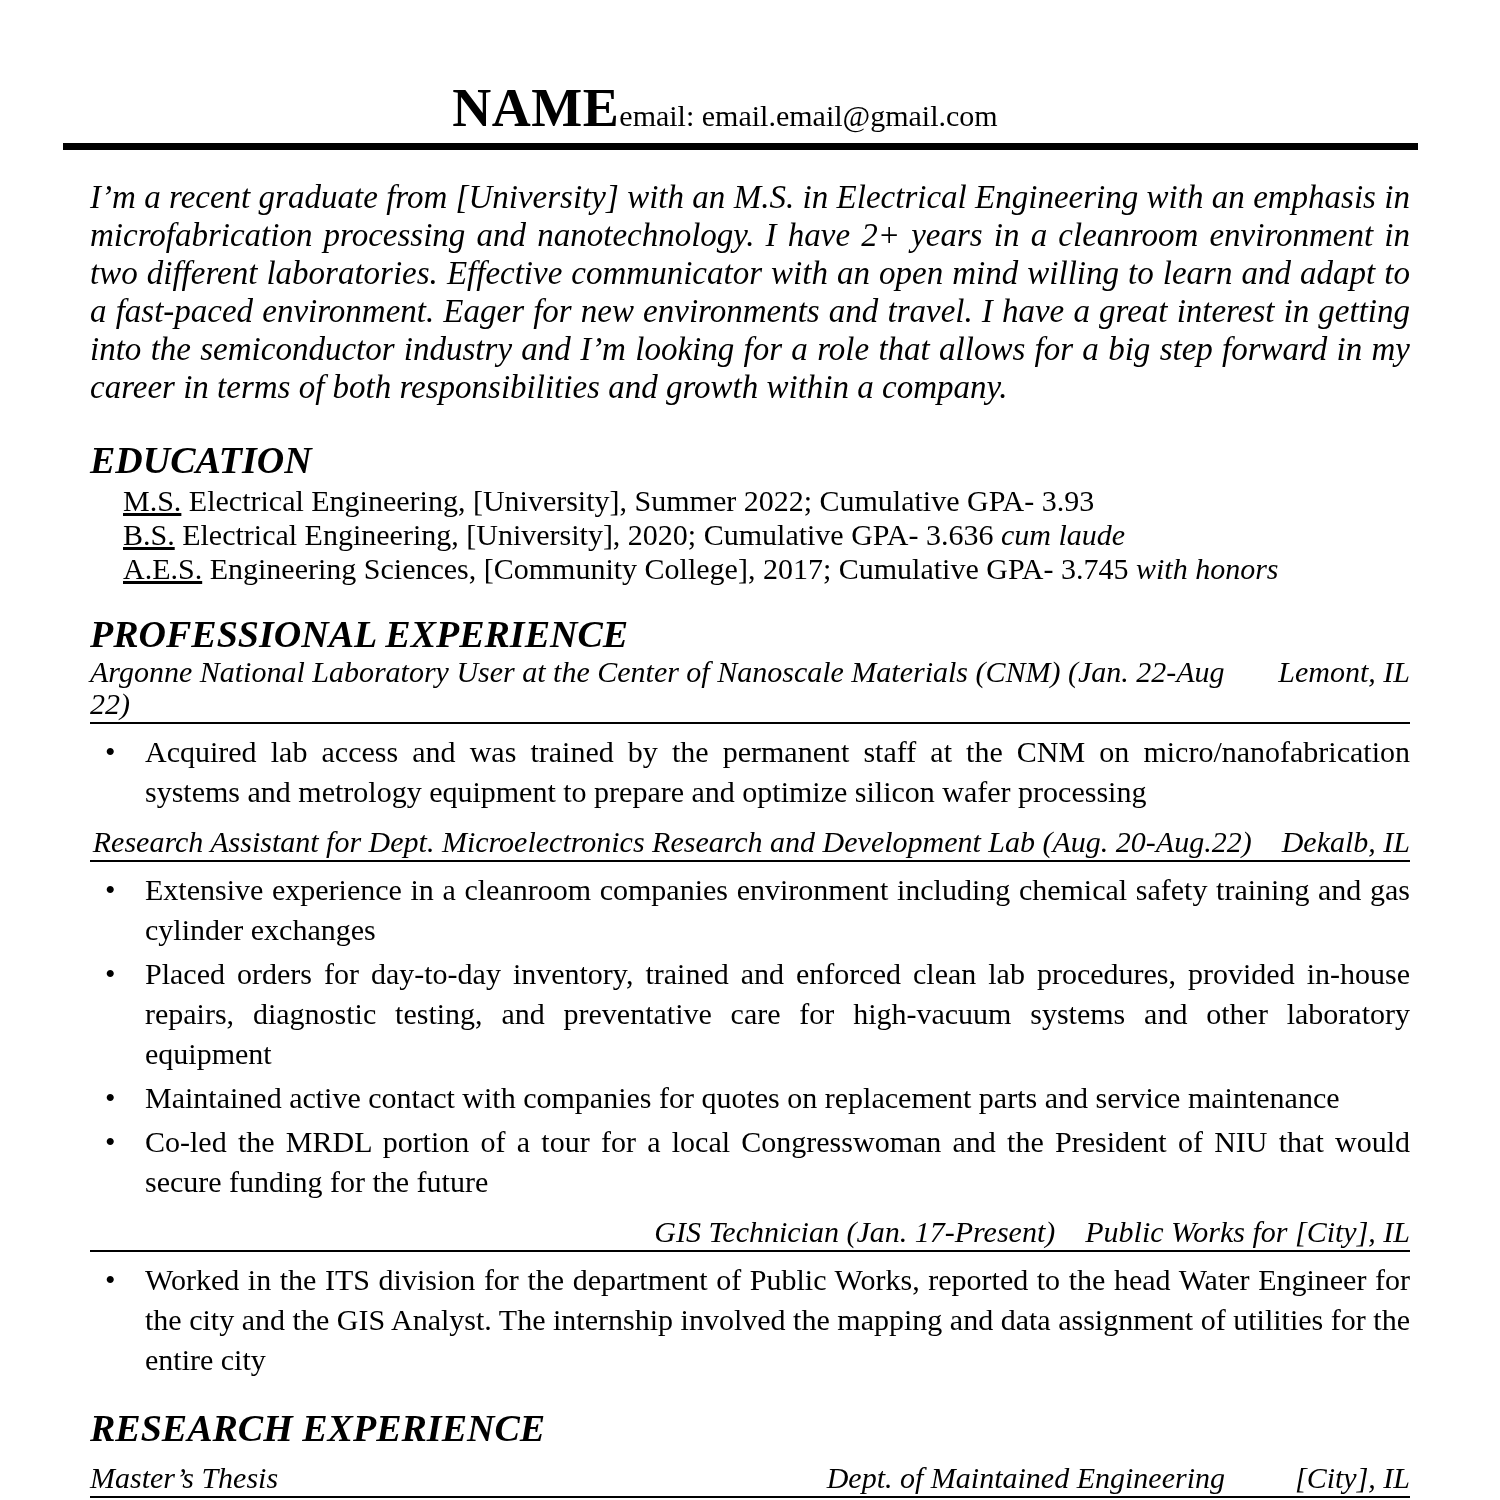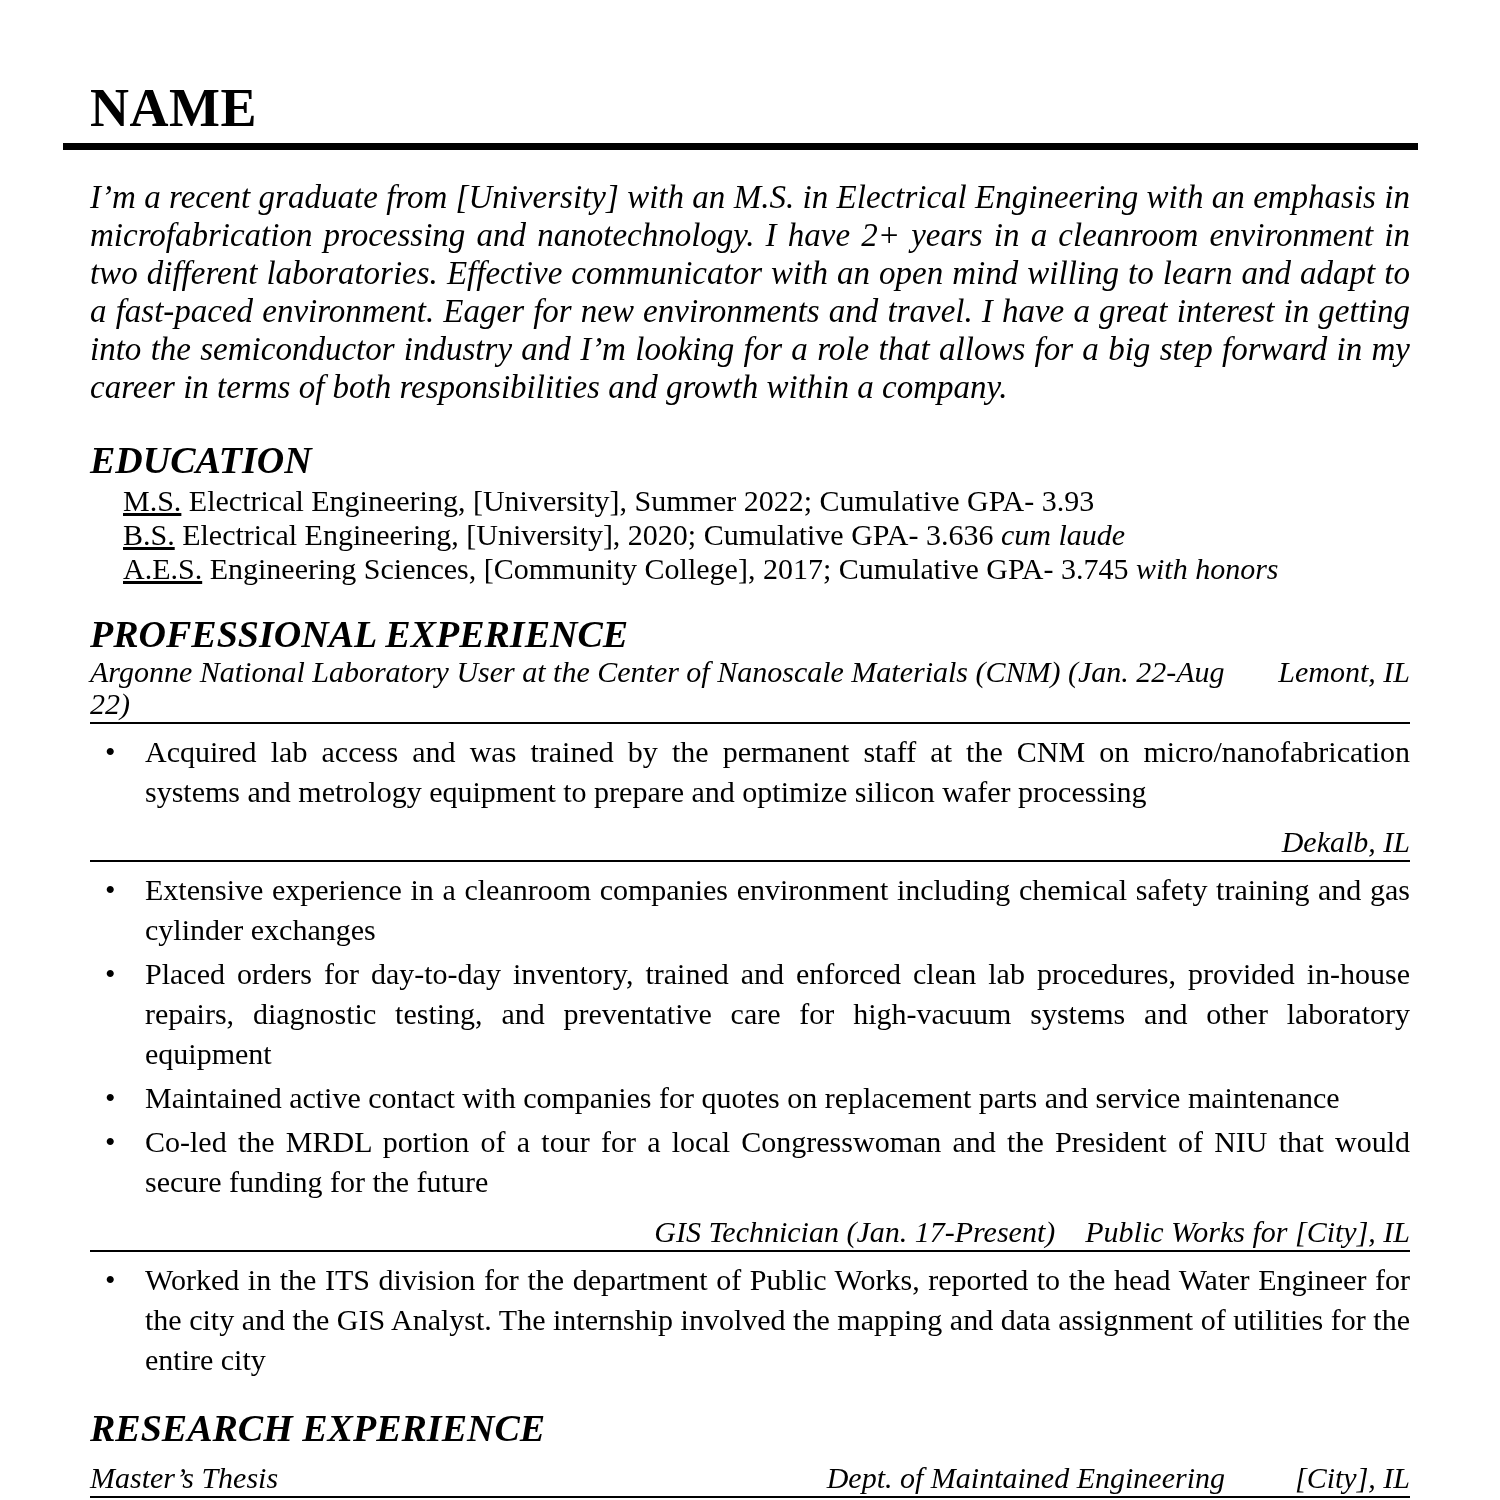--- a/index.html
+++ b/index.html
@@ -7,21 +7,21 @@
     margin: 0; padding: 0;
     width: 1500px; height: 1500px;
     background: #ffffff;
     color: #000000;
     font-family: "Liberation Serif", serif;
     overflow: hidden;
   }
   .page { padding: 82px 90px 0 90px; }
 
   
-  .header-row { display: flex; justify-content: flex-start; align-items: baseline; }
+  .header-row { display: flex; justify-content: center; align-items: baseline; }
   .name { font-size: 54px; font-weight: 700; line-height: 52px; letter-spacing: 0.5px; }
   .email { font-size: 30px; line-height: 32px; margin-right: 50px; }
   .rule { height: 7px; background: #000000; margin: 9px -8px 0 -27px; }
 
   
   .summary { margin: 28px 0 0 0; font-style: italic; font-size: 33px; line-height: 38px; text-align: justify; }
 
   
   .section-title { margin: 34px 0 0 0; font-size: 38px; line-height: 40px; font-weight: 700; font-style: italic; }
   .section-title.tight { margin-top: 28px; }
@@ -52,20 +52,21 @@
   .thesis-loc { margin-left: 70px; white-space: nowrap; }
   .thesis-title { font-style: italic; font-size: 30px; line-height: 36px; margin-top: 6px; }
 </style>
 </head>
 <body>
 
 <div class="page">
 
   <div class="header-row">
     <div class="name">NAME</div>
+    <div class="email">email: email.email@gmail.com</div>
   </div>
   <div class="rule"></div>
 
   <p class="summary">I’m a recent graduate from [University] with an M.S. in Electrical Engineering with an emphasis in microfabrication processing and nanotechnology. I have 2+ years in a cleanroom environment in two different laboratories. Effective communicator with an open mind willing to learn and adapt to a fast-paced environment. Eager for new environments and travel. I have a great interest in getting into the semiconductor industry and I’m looking for a role that allows for a big step forward in my career in terms of both responsibilities and growth within a company.</p>
 
   <h2 class="section-title">EDUCATION</h2>
   <div class="edu-list">
     <div class="edu-line">
       <span class="degree">M.S.</span><span> Electrical Engineering, [University], Summer 2022; Cumulative GPA- 3.93</span><span class="honors"></span>
     </div>
@@ -85,20 +86,21 @@
         <span class="job-role">Argonne National Laboratory User at the Center of Nanoscale Materials (CNM) (Jan. 22-Aug 22)</span>
         <span class="job-loc">Lemont, IL</span>
       </div>
       <ul class="bullets">
         <li>Acquired lab access and was trained by the permanent staff at the CNM on micro/nanofabrication systems and metrology equipment to prepare and optimize silicon wafer processing</li>
       </ul>
     </div>
 
     <div class="job">
       <div class="job-header">
+        <span class="job-role">Research Assistant for Dept. Microelectronics Research and Development Lab (Aug. 20-Aug.22)</span>
         <span class="job-loc">Dekalb, IL</span>
       </div>
       <ul class="bullets">
         <li>Extensive experience in a cleanroom companies environment including chemical safety training and gas cylinder exchanges</li>
         <li>Placed orders for day-to-day inventory, trained and enforced clean lab procedures, provided in-house repairs, diagnostic testing, and preventative care for high-vacuum systems and other laboratory equipment</li>
         <li>Maintained active contact with companies for quotes on replacement parts and service maintenance</li>
         <li>Co-led the MRDL portion of a tour for a local Congresswoman and the President of NIU that would secure funding for the future</li>
       </ul>
     </div>
 

